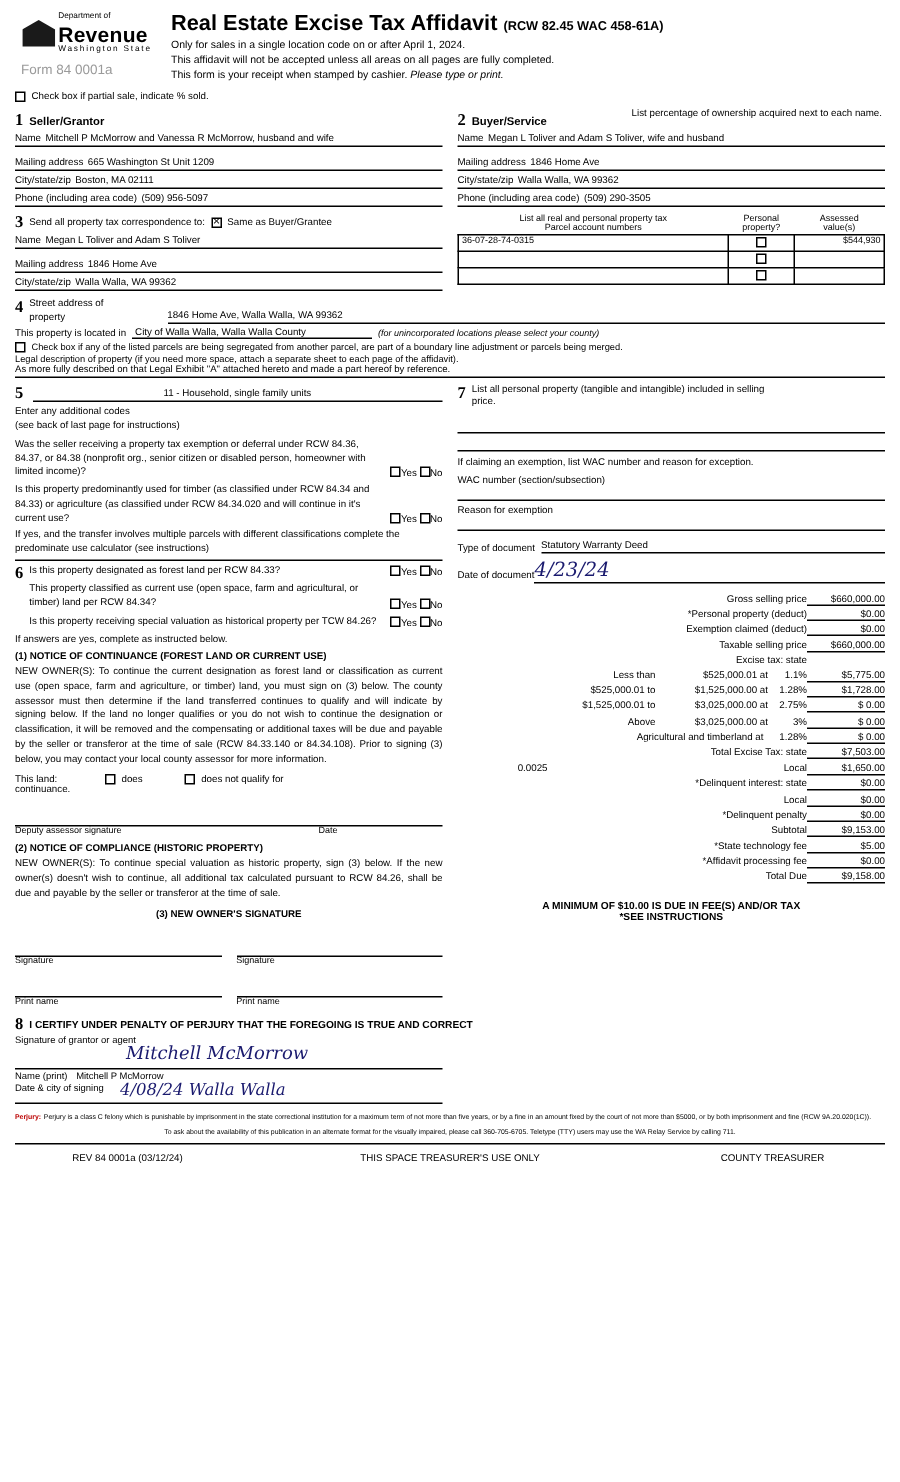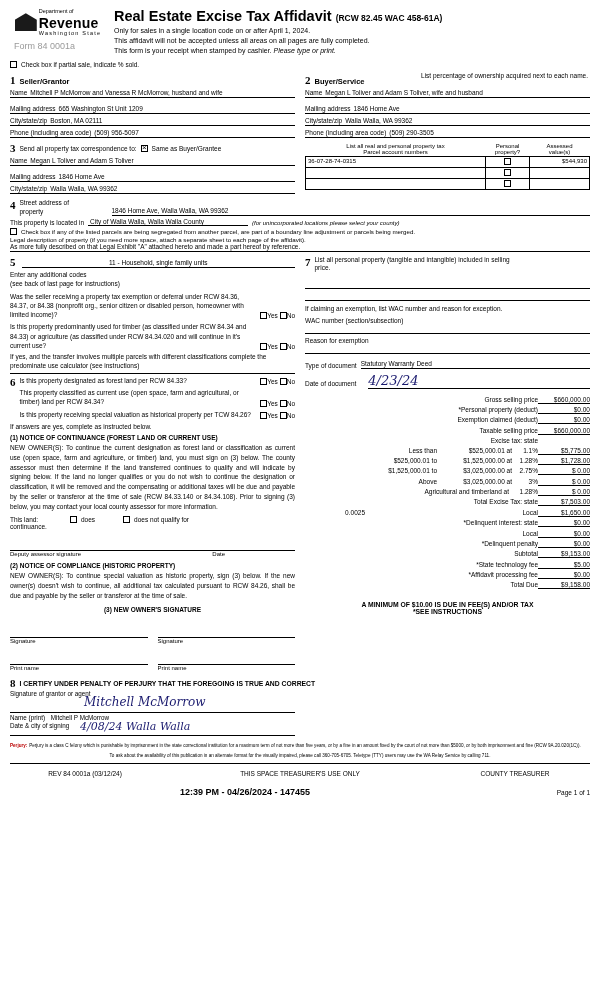--- a/index.html
+++ b/index.html
@@ -358,21 +358,21 @@
       </div>
       <div style="margin-top:3px">
         <div style="font-size:6.5px">Reason for exemption</div>
         <div class="hairline" style="height:10px"></div>
       </div>
 
       <div style="display:flex; align-items:flex-end; gap:4px; margin-top:6px">
         <span style="font-size:6.5px">Type of document</span>
         <span style="flex:1; border-bottom:1px solid #000; font-size:6.5px; padding-bottom:1px">Statutory Warranty Deed</span>
       </div>
-      <div style="display:flex; align-items:flex-end; gap:12px; margin-top:4px">
+      <div style="display:flex; align-items:flex-end; gap:0; margin-top:4px">
         <span style="font-size:6.5px; padding-bottom:2px">Date of document</span>
         <span class="hand" style="flex:1; border-bottom:1px solid #000; padding-bottom:0px">4/23/24</span>
       </div>
 
       <div style="margin-top:6px">
         <div class="money">
           <span style="flex:1; text-align:right">Gross selling price</span>
           <span class="m underline">$660,000.00</span>
         </div>
         <div class="money">
@@ -496,18 +496,14 @@
   <div class="tiny center" style="margin-top:4px">To ask about the availability of this publication in an alternate format for the visually impaired, please call 360-705-6705. Teletype (TTY) users may use the WA Relay Service by calling 711.</div>
 
   <div class="footer-rule"></div>
 
   <div style="display:flex; justify-content:space-between; align-items:flex-start; margin-top:6px; font-size:6.5px">
     <span style="width:150px; text-align:center">REV 84 0001a (03/12/24)</span>
     <span style="flex:1; text-align:center">THIS SPACE TREASURER'S USE ONLY</span>
     <span style="width:150px; text-align:center">COUNTY TREASURER</span>
   </div>
 
-  <div style="display:flex; justify-content:space-between; align-items:center; margin-top:10px">
-    <span style="flex:1; text-align:center; font-size:9px; font-weight:bold">12:39 PM - 04/26/2024 - 147455</span>
-    <span style="width:110px; text-align:right; font-size:6.5px">Page 1 of 1</span>
-  </div>
 
 </div>
 
 </body></html>

